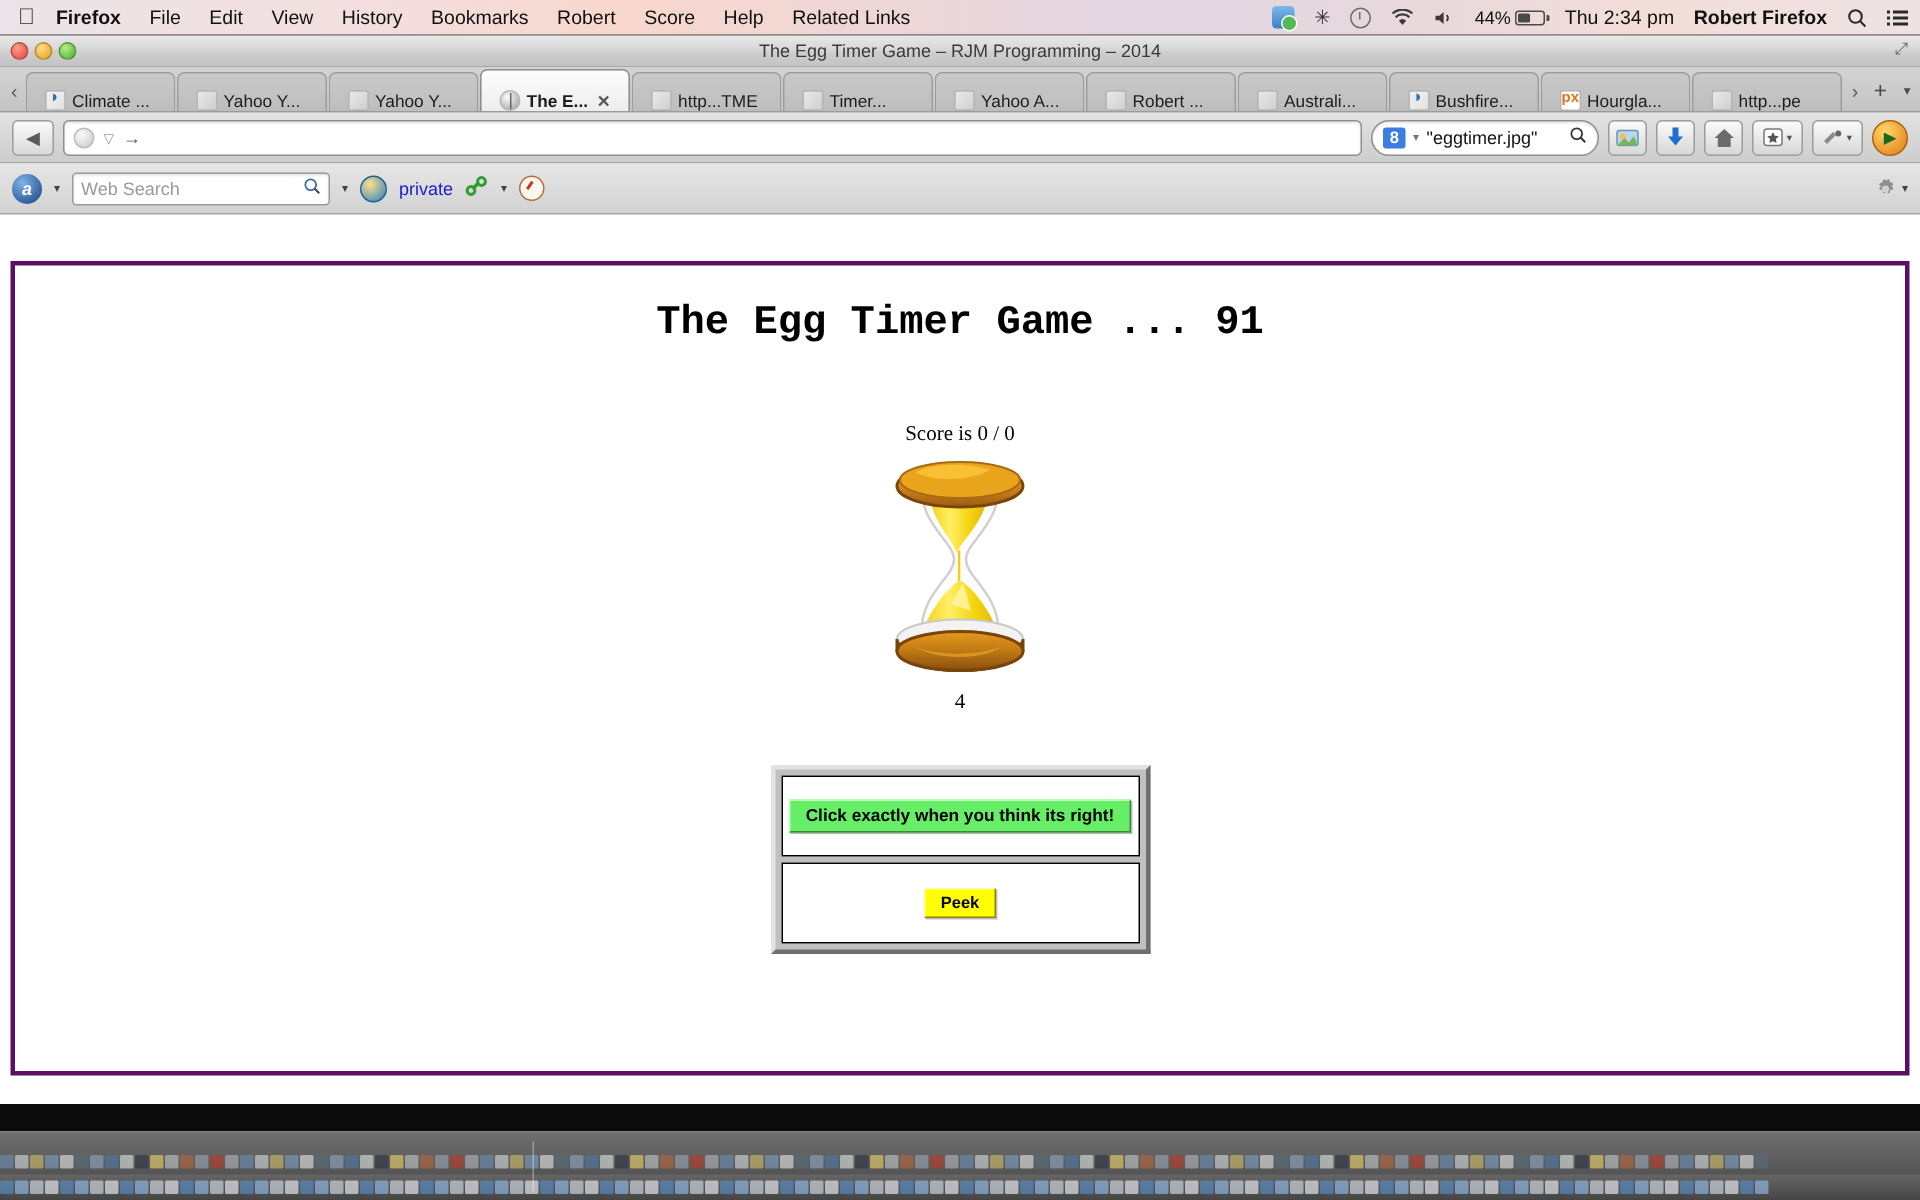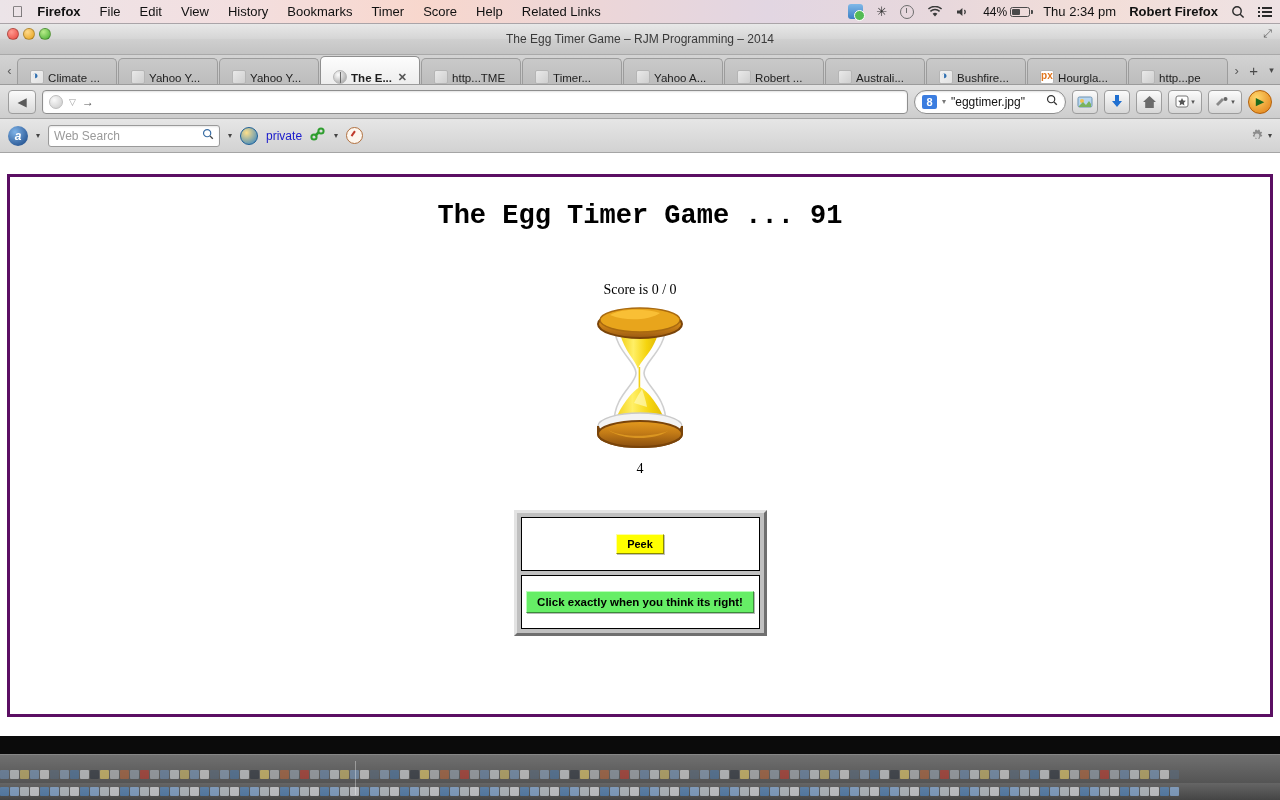--- a/index.html
+++ b/index.html
@@ -41,21 +41,21 @@
   .mb-batt .shell::after{content:'';position:absolute;right:-3.5px;top:2.5px;width:2px;height:4px;background:#4a4a4a;border-radius:0 1px 1px 0;}
   .mb-batt .fill{position:absolute;left:1px;top:1px;bottom:1px;width:8px;background:#4a4a4a;border-radius:1px;}
   .mb-search { font-size:14px; color:#2a2a2a; }
   .mb-list { font-size:14px; color:#2a2a2a; letter-spacing:-1px;}
   .mb-user { font-weight:bold; font-size:13px; }
 
   
   .ffwin { position:absolute; left:0; top:24px; width:1280px; height:712px; background:#fff; }
 
   .titlebar {
-    height:31px; position:relative;
+    height:21px; position:relative;
     background: linear-gradient(180deg,#e8e8e8 0%, #d6d6d6 48%, #cfcfcf 52%, #c3c3c3 100%);
     border-bottom:1px solid #a9a9a9;
     display:flex; align-items:center; justify-content:center;
   }
   .tl-lights { position:absolute; left:7px; top:4px; display:flex; gap:4px;}
   .tl-lights i { width:12px;height:12px;border-radius:50%; display:block; border:0.5px solid rgba(0,0,0,.25);}
   .tl-lights .r{background:radial-gradient(circle at 35% 30%,#ff9a90,#e8453c);}
   .tl-lights .y{background:radial-gradient(circle at 35% 30%,#ffd98a,#e5a117);}
   .tl-lights .g{background:radial-gradient(circle at 35% 30%,#b9ec8a,#43ac2f);}
   .tl-title { font-size:12px; color:#3a3a3a; }
@@ -268,21 +268,21 @@
 <body>
 
 <div class="menubar">
   <span class="apple"></span>
   <span class="mi bold">Firefox</span>
   <span class="mi">File</span>
   <span class="mi">Edit</span>
   <span class="mi">View</span>
   <span class="mi">History</span>
   <span class="mi">Bookmarks</span>
-  <span class="mi">Timer</span>
+  <span class="mi">Robert</span>
   <span class="mi">Score</span>
   <span class="mi">Help</span>
   <span class="mi">Related Links</span>
 
   <span class="right">
     <span class="ri">
         <span class="mb-drop"></span>
       </span>
     <span class="ri mb-bt">✳</span>
     <span class="ri">
@@ -533,24 +533,24 @@
           <path d="M14 131 C26 138 56 139 74 132 C62 141 30 142 14 131 Z" fill="#e9a527" opacity=".7"></path>
         </svg>
       </div>
 
       <div class="counter">4</div>
 
 
       <div class="panel-wrap">
         <div class="panel">
           <div class="cell">
-            <button class="btn-peek">Peek</button>
+            <button class="btn-guess">Click exactly when you think its right!</button>
           </div>
           <div class="cell">
-            <button class="btn-guess">Click exactly when you think its right!</button>
+            <button class="btn-peek">Peek</button>
           </div>
         </div>
       </div>
 
     </div>
   </div>
 </div>
 
 <div class="desktop">
   <div class="dock">

